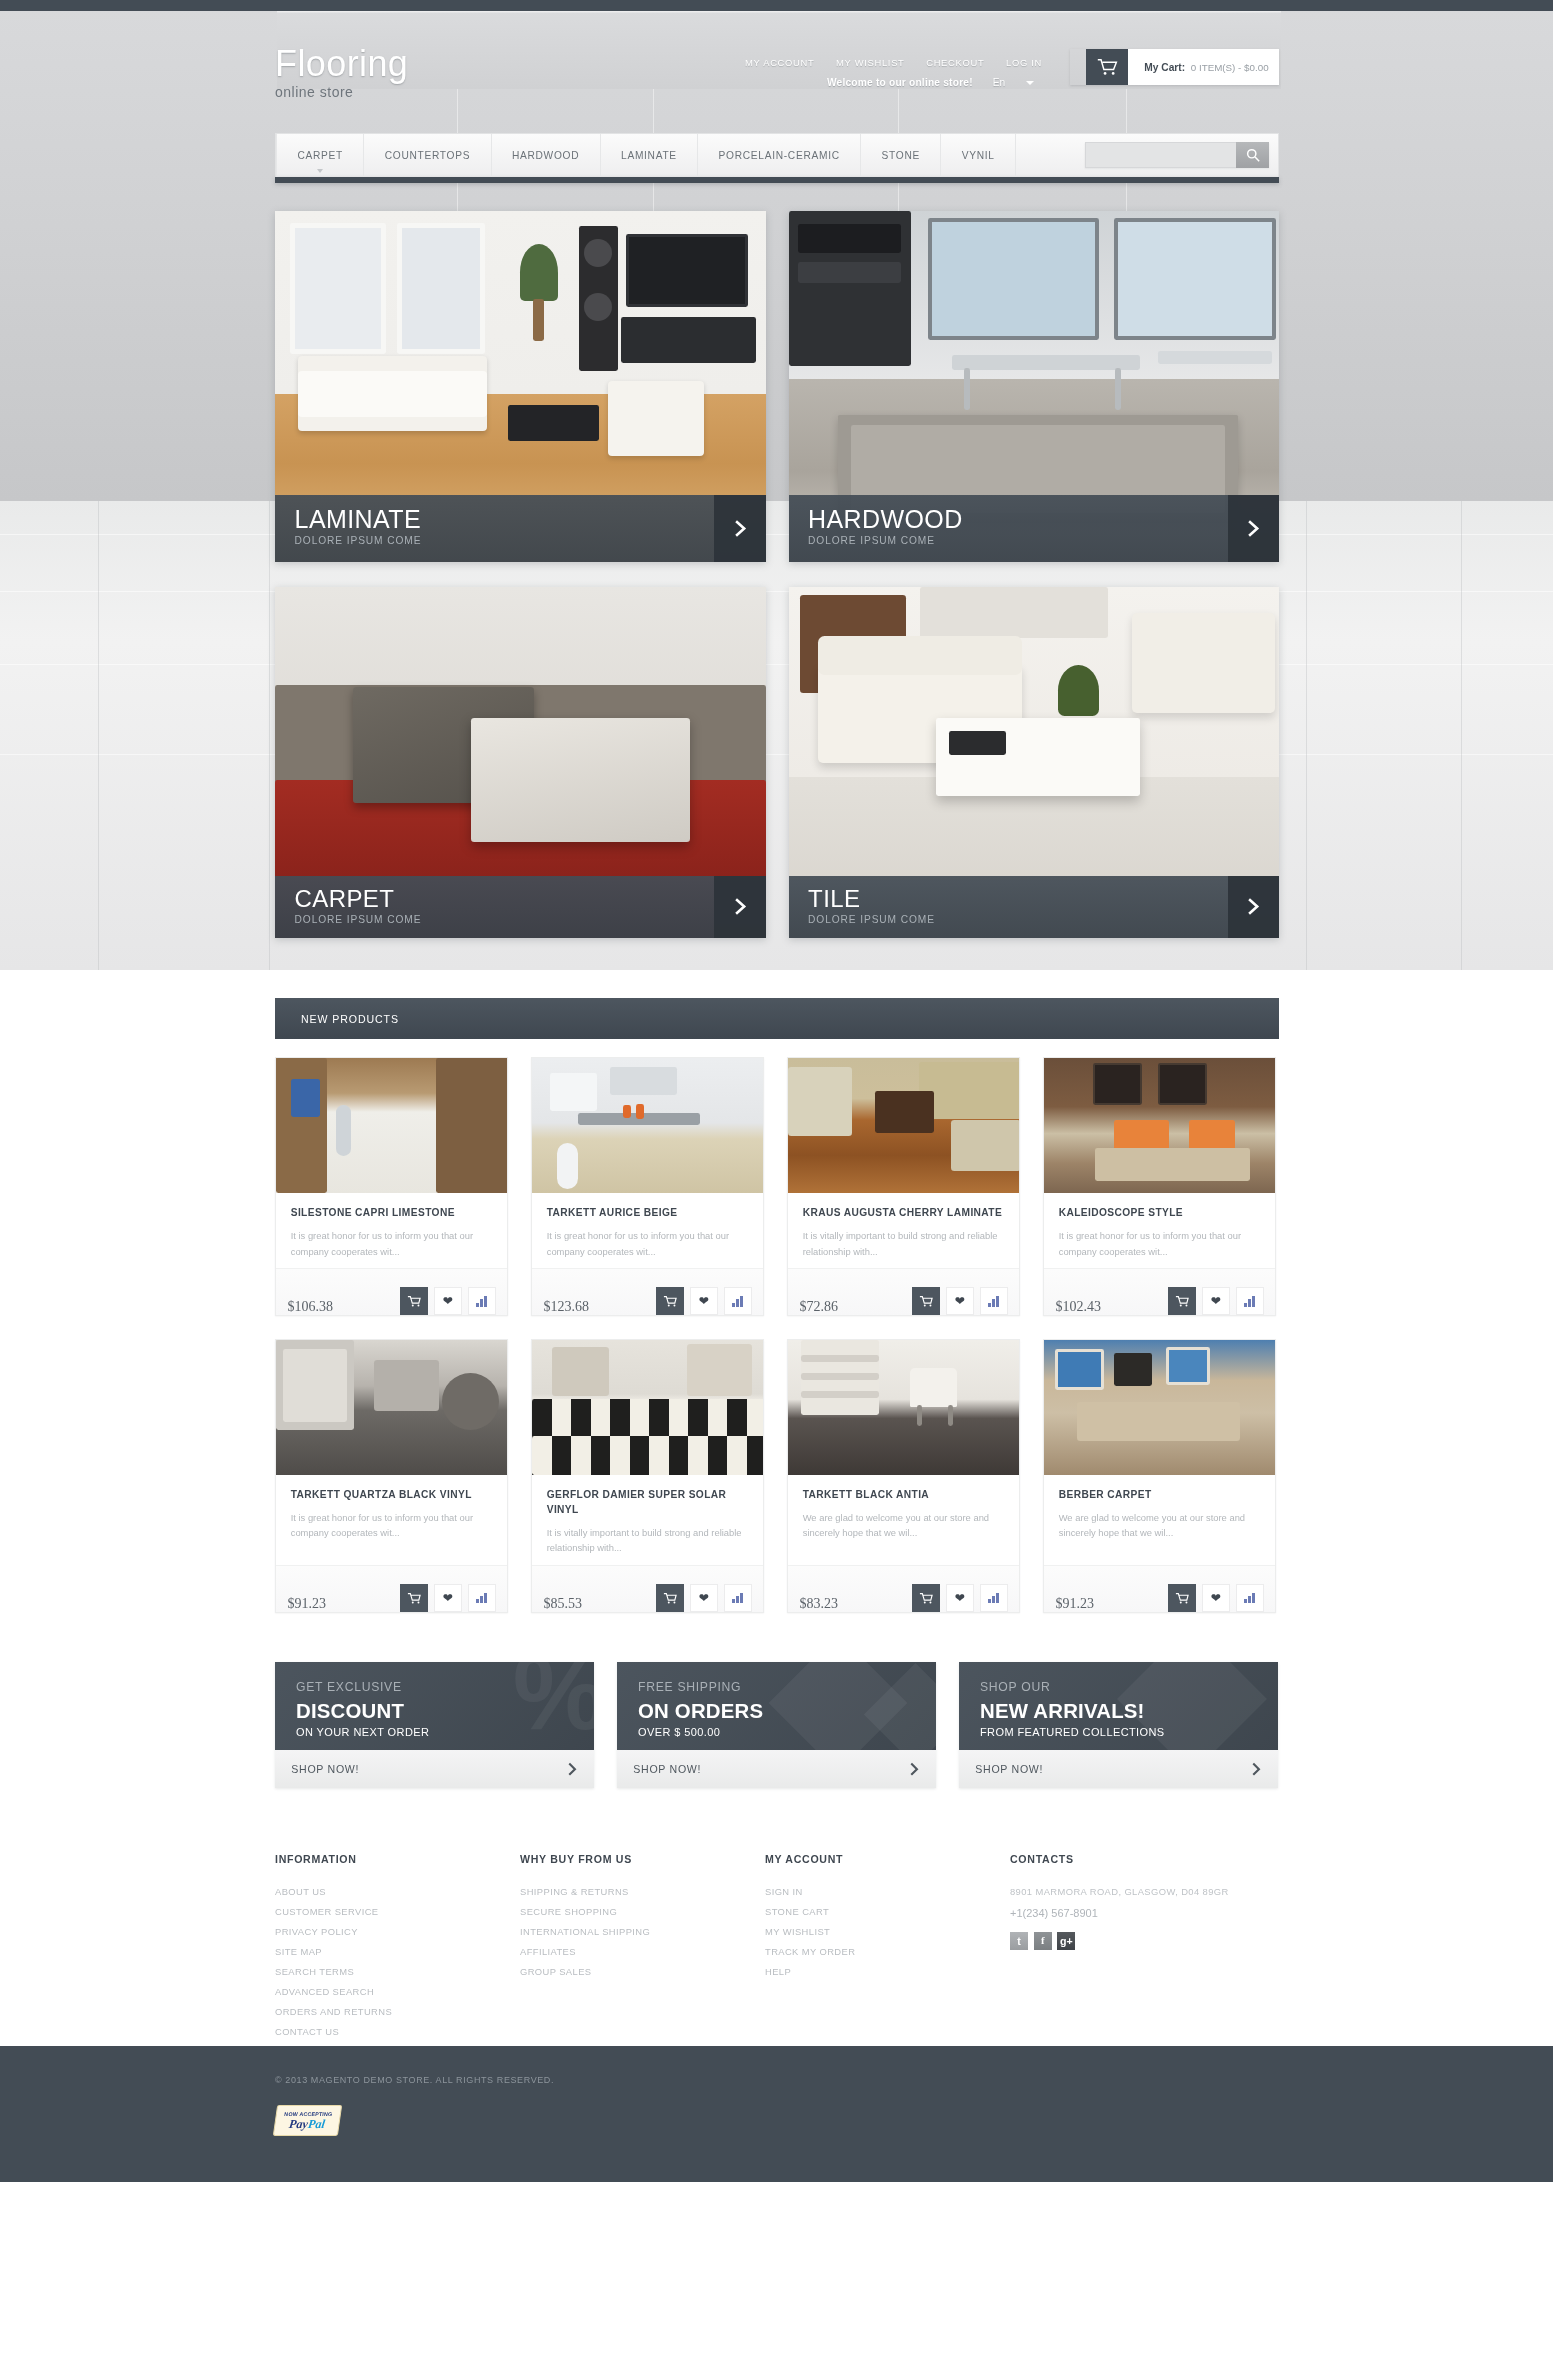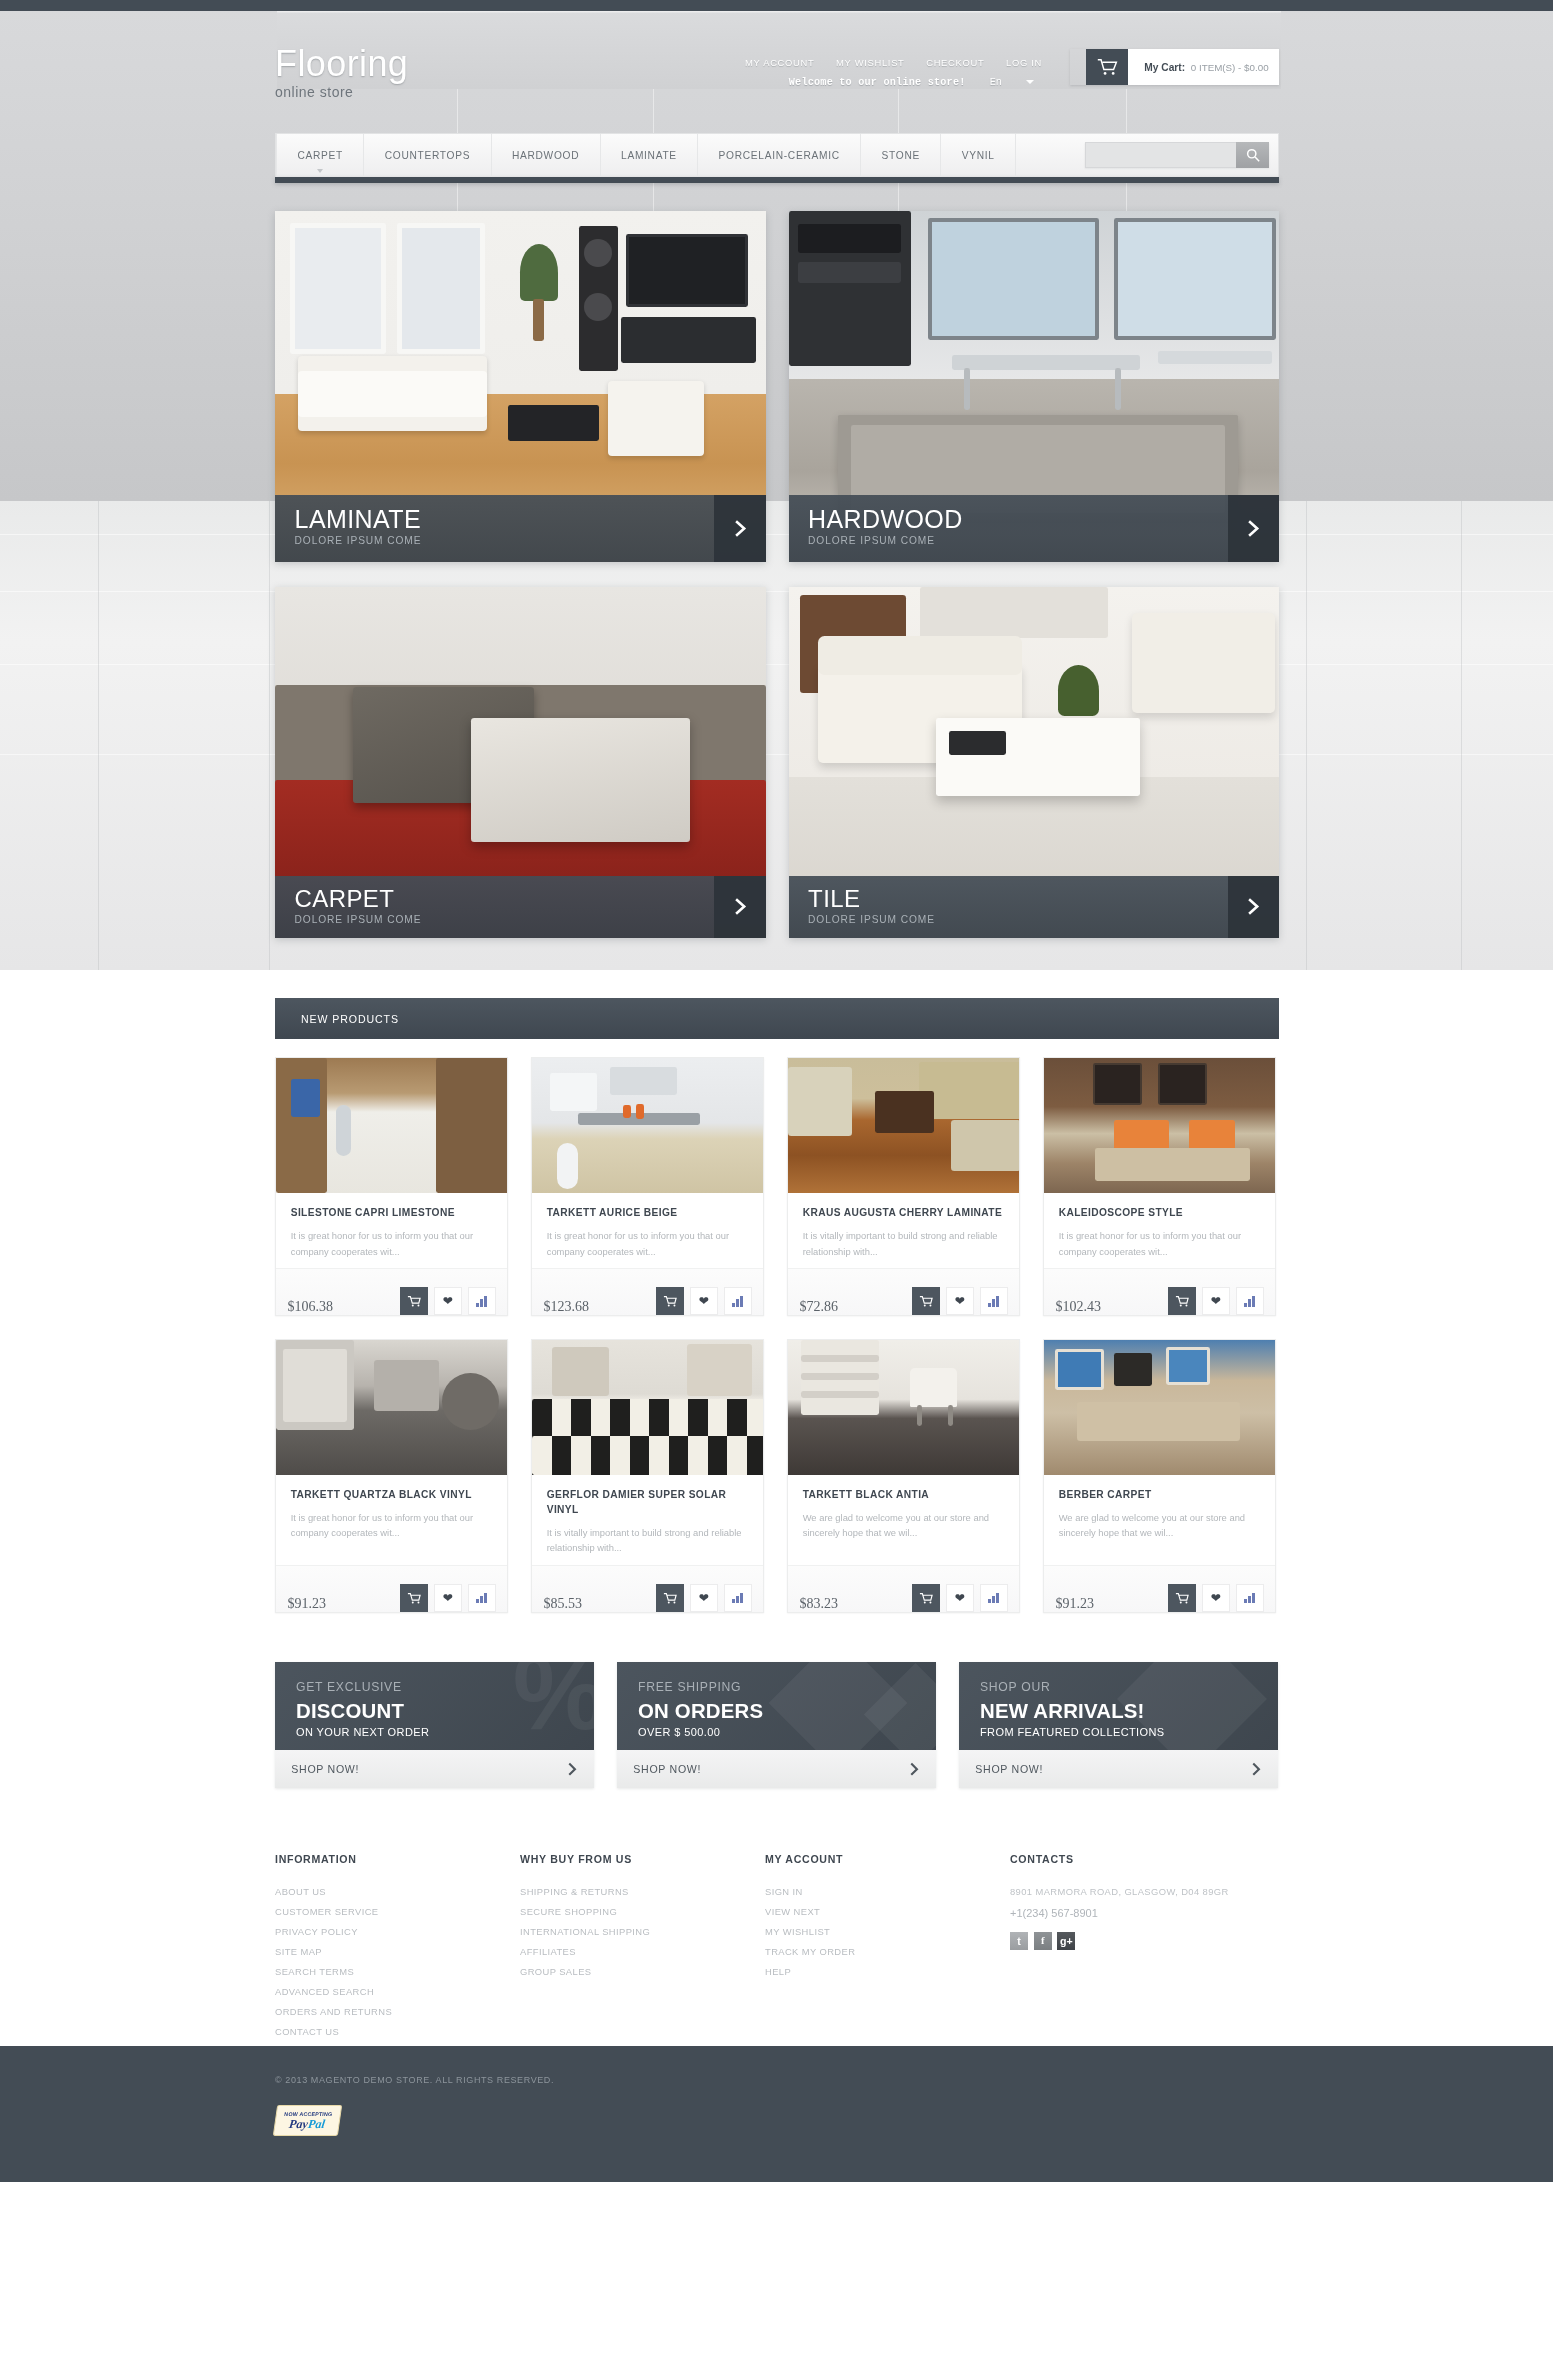--- a/index.html
+++ b/index.html
@@ -44,21 +44,21 @@
     text-shadow: 0 0.8px 1.6px rgba(120,125,130,.55);
     text-align: right;
   }
   .logo .sub { font-size: 14px; color:#6e757c; letter-spacing:0.5px; margin-top:1.6px; }
 
   .utillinks { position:absolute; right:237px; top:4.9px; text-align:right; white-space:nowrap; }
   .utillinks a {
     color:#ffffff; font-size:9.4px; letter-spacing:0.7px; text-decoration:none; margin-left:18px;
     text-shadow:0 0.8px 0.8px rgba(130,135,140,.5);
   }
-  .welcome { position:absolute; right:245px; top:24.5px; white-space:nowrap;font-family:Liberation Mono, monospace; }
+  .welcome { position:absolute; right:245px; top:24.5px; white-space:nowrap; }
   .welcome .wtxt { color:#ffffff; font-size:10.2px; font-weight:bold; letter-spacing:0.2px;
     text-shadow:0 0.8px 0.8px rgba(130,135,140,.55); }
   .langsel { display:inline-block; margin-left:16.3px; color:#ffffff; font-size:10.2px;
     text-shadow:0 0.8px 0.8px rgba(130,135,140,.55); }
   .langsel .caret { display:inline-block; margin-left:18px; border-left:4.1px solid transparent;
     border-right:4.1px solid transparent; border-top:4.9px solid #ffffff; vertical-align:middle; }
 
   .cartbox { position:absolute; right:0; top:0; height:36px; display:flex; align-items:stretch;
     box-shadow:0 0.8px 2.4px rgba(90,95,100,.22);padding-left:16px; }
   .cartico { width:42px; background:#434c55; display:flex; align-items:center; justify-content:center; }
@@ -796,21 +796,21 @@
         <a href="#">SHIPPING &amp; RETURNS</a>
         <a href="#">SECURE SHOPPING</a>
         <a href="#">INTERNATIONAL SHIPPING</a>
         <a href="#">AFFILIATES</a>
         <a href="#">GROUP SALES</a>
       </div>
 
       <div class="fcol">
         <h4>MY ACCOUNT</h4>
         <a href="#">SIGN IN</a>
-        <a href="#">VIEW NEXT</a>
+        <a href="#">STONE CART</a>
         <a href="#">MY WISHLIST</a>
         <a href="#">TRACK MY ORDER</a>
         <a href="#">HELP</a>
       </div>
 
       <div class="fcol wide">
         <h4>CONTACTS</h4>
         <div class="addr">8901 MARMORA ROAD, GLASGOW, D04 89GR</div>
         <div class="phone">+1(234) 567-8901</div>
         <div class="social">

